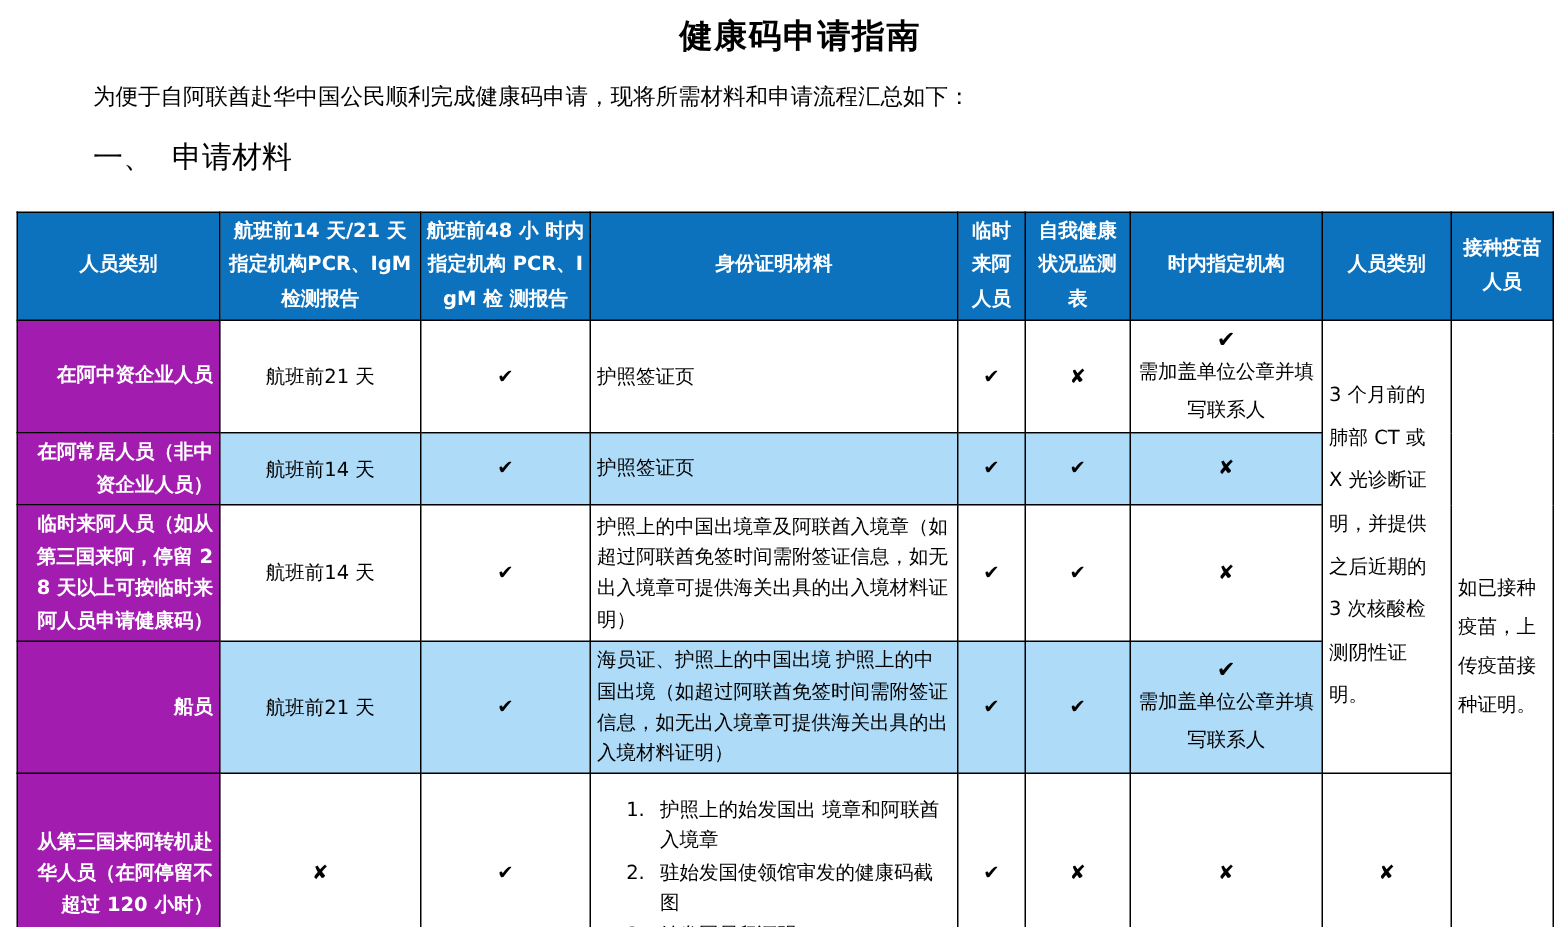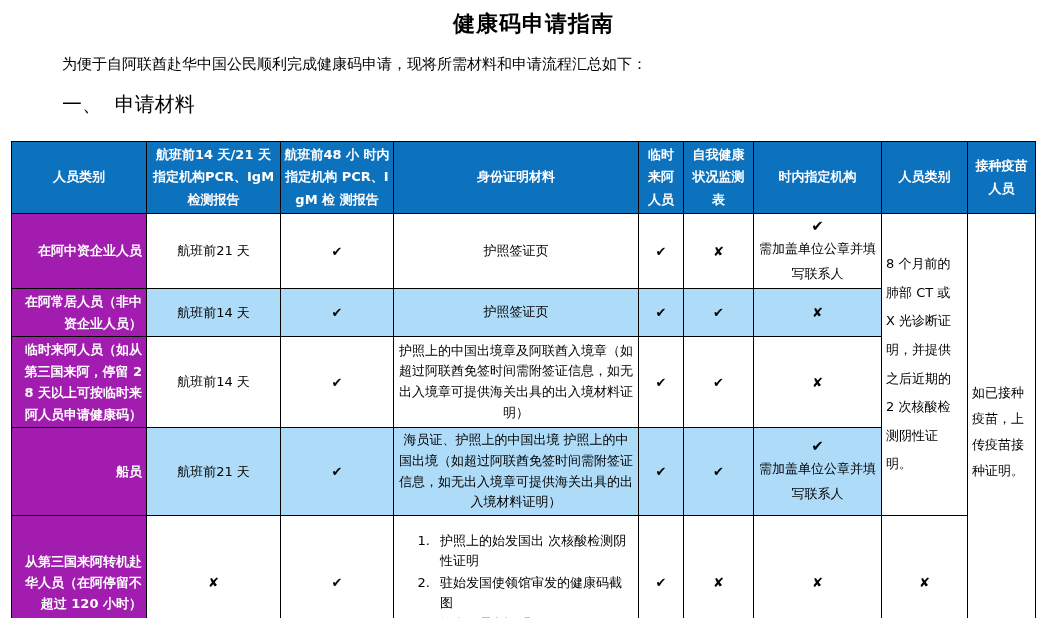--- a/index.html
+++ b/index.html
@@ -31,21 +31,21 @@
     background:#0C72BE;color:#fff;font-weight:bold;text-align:center;
     line-height:1.7;padding:2px 3px;
   }
   td.cat{
     background:#a21caf;color:#fff;font-weight:bold;text-align:right;
     line-height:1.65;padding:2px 6px;
   }
   tr.shade td.cell{background:#AEDBF8;}
   td.cell{background:#fff;text-align:center;}
   td.mark{font-weight:bold;font-size:15px;}
-  td.idcell{text-align:center;padding-left:24px;padding-right:8px;line-height:1.6;}
+  td.idcell{text-align:left;padding-left:24px;padding-right:8px;line-height:1.6;font-family:Liberation Serif, serif;}
   td.idcell-list{text-align:left;padding:4px 6px 4px 2px;vertical-align:middle;}
   td.idcell-list ol{margin:0;padding-left:36px;line-height:1.55;}
   td.idcell-list li{padding-left:6px;margin:1px 0;}
   td.notecell{background:#fff;text-align:left;padding:4px 6px;line-height:2.2;vertical-align:middle;}
   td.vaccine{background:#fff;text-align:left;padding:4px 6px;line-height:2.0;vertical-align:middle;}
   .q-mark{font-weight:bold;font-size:15px;line-height:1.4;}
   .q-note{line-height:1.9;}
   tr.rh{height:72px;}
   tr.r1{height:69px;}
   tr.r2{height:47px;}
@@ -89,21 +89,21 @@
       <td class="cat">在阿中资企业人员</td>
       <td class="cell">航班前21 天</td>
       <td class="cell mark">✔</td>
       <td class="cell idcell">护照签证页</td>
       <td class="cell mark">✔</td>
       <td class="cell mark">✘</td>
       <td class="cell">
         <div class="q-mark">✔</div>
         <div class="q-note">需加盖单位公章并填写联系人</div>
       </td>
-      <td class="notecell" rowspan="4">8 个月前的肺部 CT 或 X 光诊断证明，并提供之后近期的 2 次核酸检测阴性证明。</td>
+      <td class="notecell" rowspan="4">3 个月前的肺部 CT 或 X 光诊断证明，并提供之后近期的 3 次核酸检测阴性证明。</td>
       <td class="vaccine" rowspan="5">如已接种疫苗，上传疫苗接种证明。</td>
     </tr>
 
     <tr class="r2 shade">
       <td class="cat">在阿常居人员（非中资企业人员）</td>
       <td class="cell">航班前14 天</td>
       <td class="cell mark">✔</td>
       <td class="cell idcell">护照签证页</td>
       <td class="cell mark">✔</td>
       <td class="cell mark">✔</td>
@@ -132,21 +132,21 @@
         <div class="q-note">需加盖单位公章并填写联系人</div>
       </td>
     </tr>
 
     <tr class="r5">
       <td class="cat">从第三国来阿转机赴华人员（在阿停留不超过 120 小时）</td>
       <td class="cell mark">✘</td>
       <td class="cell mark">✔</td>
       <td class="cell idcell-list">
         <ol>
-          <li>护照上的始发国出 次核酸检测阴性证明</li>
+          <li>护照上的始发国出 境章和阿联酋入境章</li>
           <li>驻始发国使领馆审发的健康码截图</li>
           <li>始发国居留证明</li>
         </ol>
       </td>
       <td class="cell mark">✔</td>
       <td class="cell mark">✘</td>
       <td class="cell mark">✘</td>
       <td class="cell mark">✘</td>
     </tr>
   </tbody>

